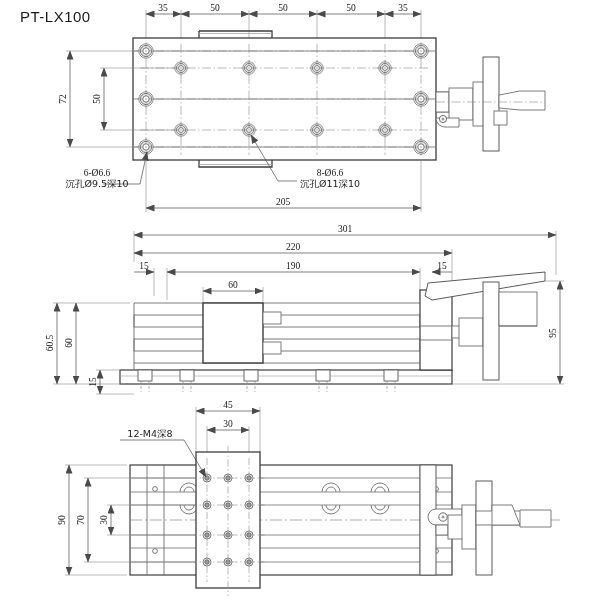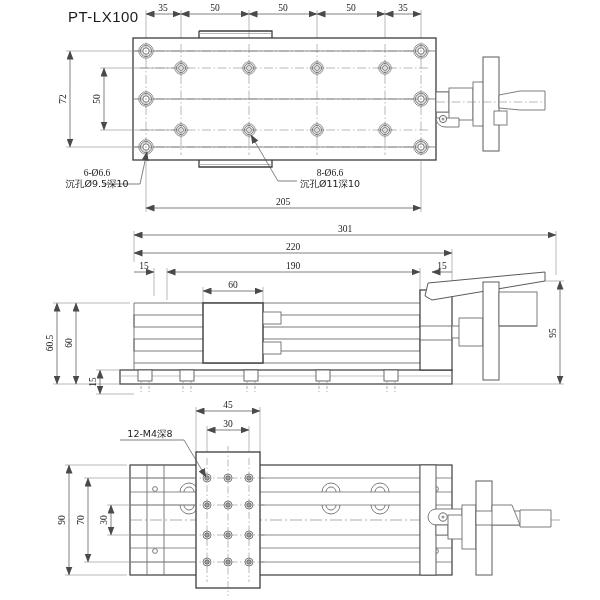--- a/index.html
+++ b/index.html
@@ -12,21 +12,20 @@
     position:relative;
   }
   #drawing{position:absolute;left:0;top:0;width:600px;height:600px;}
   .t{font-family:"Liberation Serif", serif;}
   .cn{font-family:"DejaVu Sans", sans-serif;}
   #title-label{
     position:absolute;left:20px;top:8px;
     font-family:"Liberation Sans", sans-serif;
     font-size:15px;letter-spacing:.5px;color:#1a1a1a;
     white-space:nowrap;
-    margin-left:48px;
   }
 </style>
 </head>
 <body>
 
 <div id="title-label">PT-LX100</div>
 
 <svg id="drawing" viewBox="0 0 600 600">
   <defs>
     <marker id="ar" markerWidth="9" markerHeight="7" refX="8.5" refY="3.5" orient="auto" markerUnits="userSpaceOnUse">

